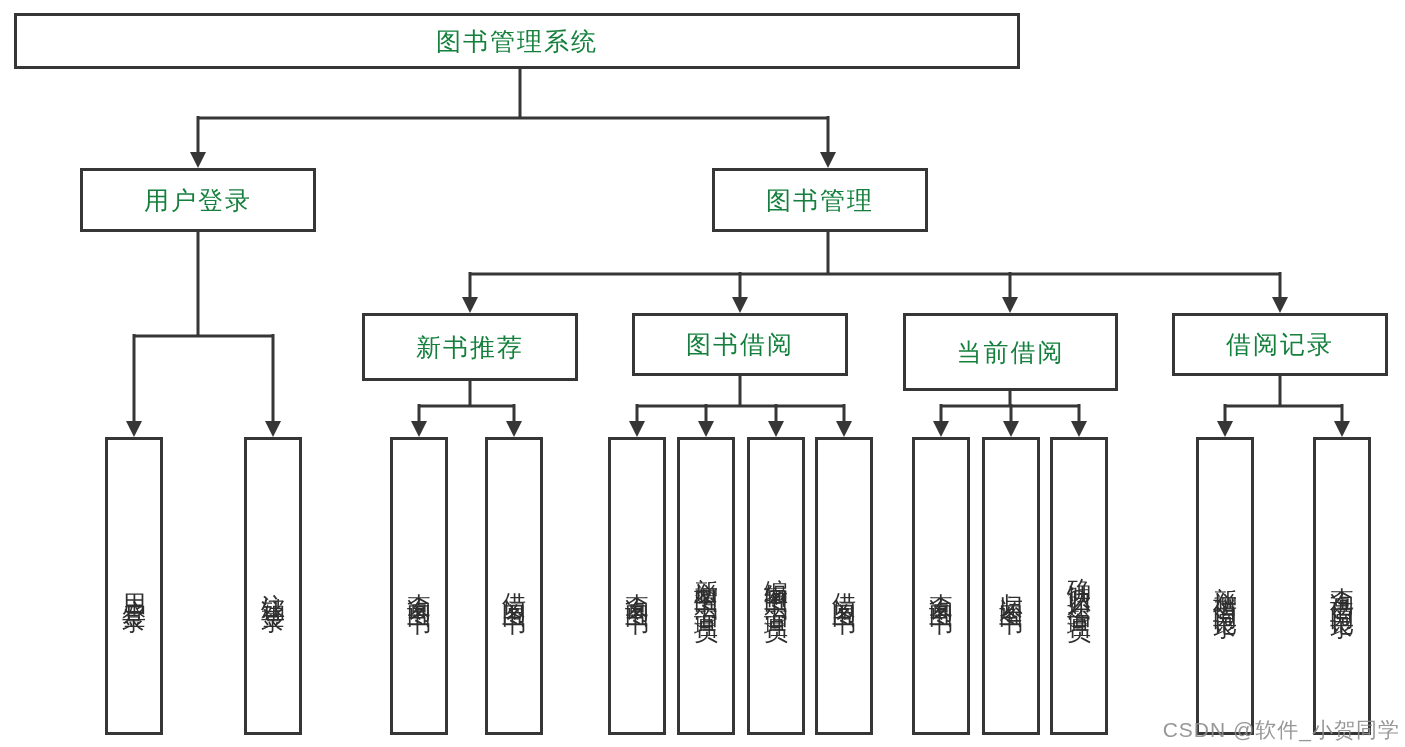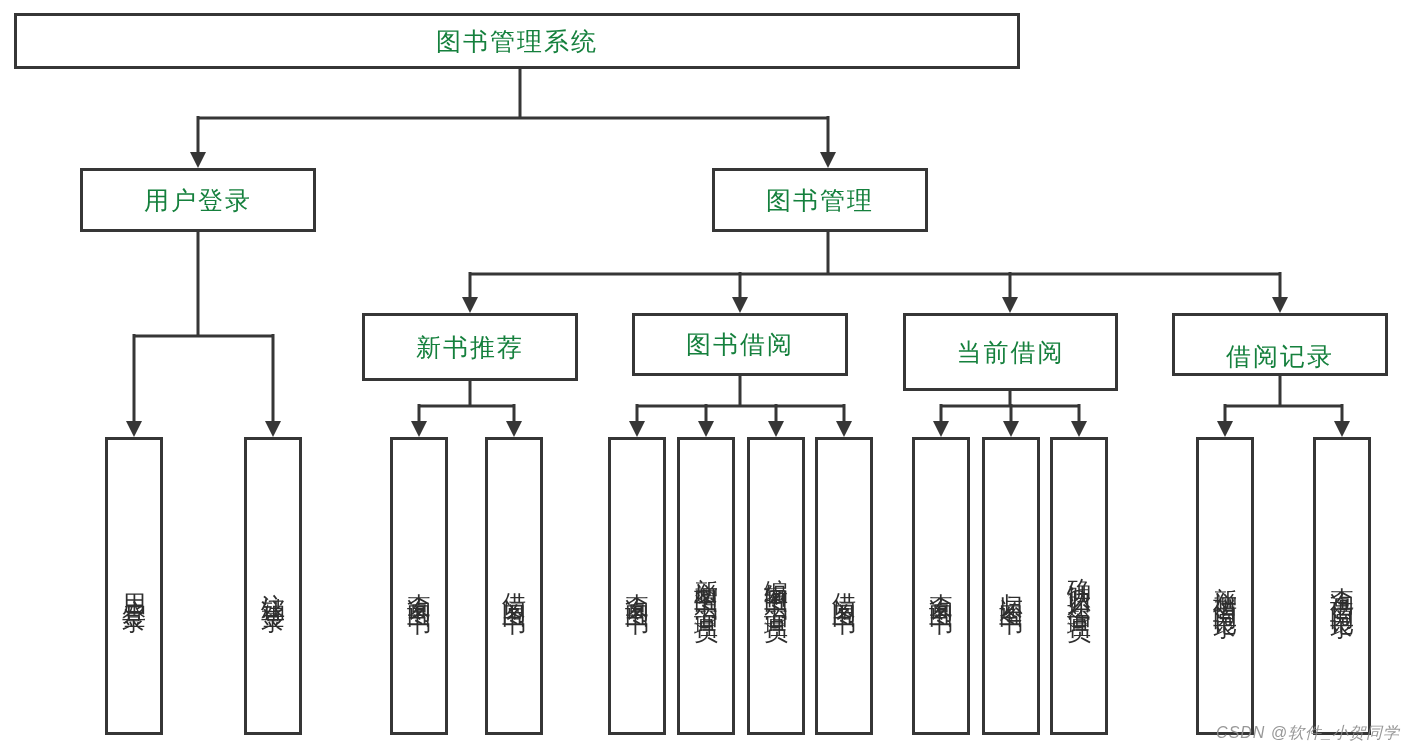--- a/index.html
+++ b/index.html
@@ -43,26 +43,25 @@
     text-orientation: mixed;
     font-size: 24px;
     letter-spacing: 6px;
     line-height: 1;
     color: #2e2e2e;
   }
   .watermark {
     position: absolute;
     right: 5px;
     bottom: 3px;
-    font-size: 16px;
+    font-size: 21px;
     color: rgba(140, 140, 140, 0.9);
     letter-spacing: 1px;
     z-index: 5;
     white-space: nowrap;
-    font-style: italic;
   }
 </style>
 </head>
 <body>
 
 <div class="canvas">
 
   <svg class="connectors" viewBox="0 0 1405 747" xmlns="http://www.w3.org/2000/svg">
     <g stroke="#363636" stroke-width="3" fill="none">
 
@@ -116,21 +115,21 @@
 
   <div class="node hbox" style="left:362px; top:313px; width:216px; height:68px;">
     <span class="label-text">新书推荐</span>
   </div>
   <div class="node hbox" style="left:632px; top:313px; width:216px; height:63px;text-align:center;">
     <span class="label-text">图书借阅</span>
   </div>
   <div class="node hbox" style="left:903px; top:313px; width:215px; height:78px;">
     <span class="label-text">当前借阅</span>
   </div>
-  <div class="node hbox" style="left:1172px; top:313px; width:216px; height:63px;align-items:flex-end;">
+  <div class="node hbox" style="left:1172px; top:313px; width:216px; height:63px;">
     <span class="label-text">借阅记录</span>
   </div>
 
   <div class="node leaf" style="left:105px; top:437px; width:58px; height:298px;">
     <span class="label-text">用户登录</span>
   </div>
   <div class="node leaf" style="left:244px; top:437px; width:58px; height:298px;">
     <span class="label-text">注销登录</span>
   </div>
 

